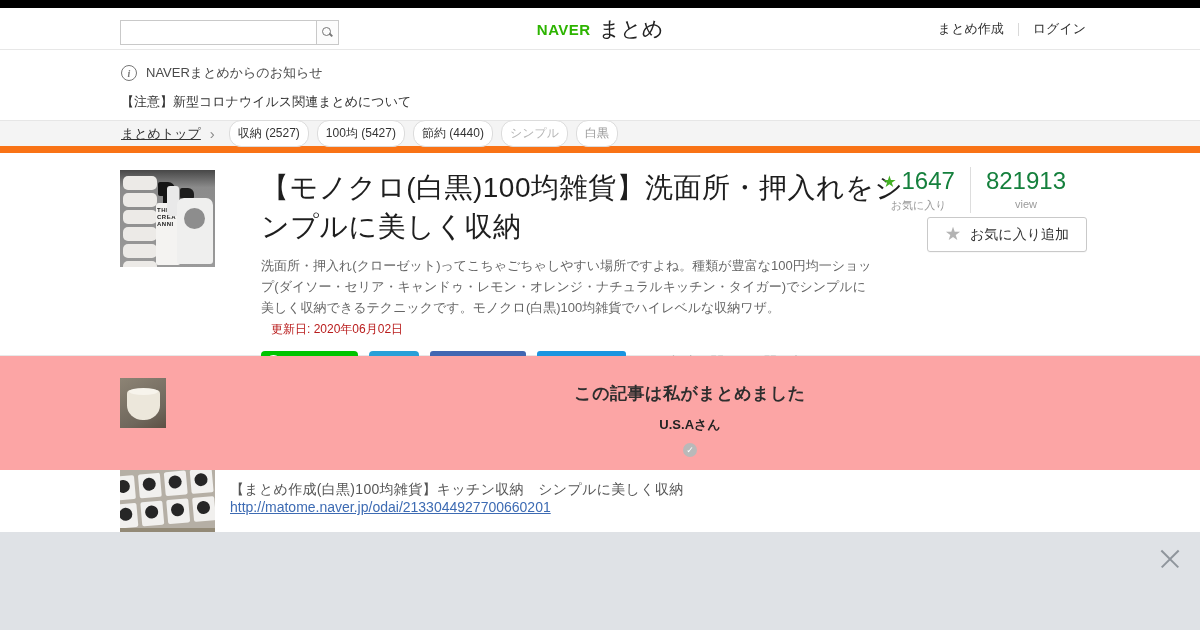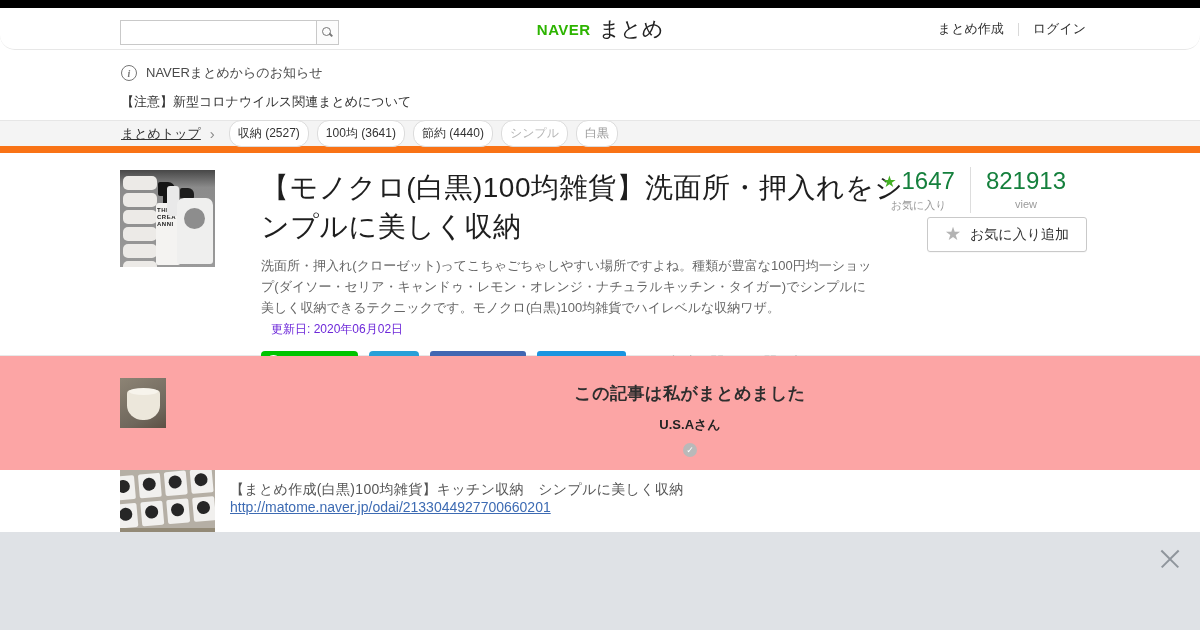--- a/index.html
+++ b/index.html
@@ -5,21 +5,21 @@
   * { margin:0; padding:0; box-sizing:border-box; }
   html,body { width:1200px; height:630px; overflow:hidden; }
   body {
     font-family:"Liberation Sans","DejaVu Sans",sans-serif;
     background:#fff; color:#333; position:relative;
   }
   
   .topbar { height:8px; background:#000; }
 
   
-  .header { height:42px; background:#fff; border-bottom:1px solid #e7e7e7; position:relative;border-radius:15px; }
+  .header { height:42px; background:#fff; border-bottom:1px solid #e7e7e7; position:relative; }
   .search-wrap { position:absolute; left:120px; top:12px; display:flex; }
   .search-input { width:196px; height:25px; border:1px solid #c9c9c9; border-right:none; background:#fff; outline:none; padding:0 6px; font-size:13px; }
   .search-btn { width:23px; height:25px; border:1px solid #c9c9c9; background:#fcfcfc; display:flex; align-items:center; justify-content:center; cursor:pointer; }
   .mag { position:relative; width:11px; height:11px; }
   .mag::before { content:""; position:absolute; left:0; top:0; width:7px; height:7px; border:1.5px solid #777; border-radius:50%; }
   .mag::after { content:""; position:absolute; left:7px; top:7px; width:4px; height:1.5px; background:#777; transform:rotate(45deg); }
   .logo { position:absolute; left:50%; transform:translateX(-50%); top:0; height:42px; display:flex; align-items:center; gap:8px; cursor:pointer; }
   .logo-naver { font-size:15px; font-weight:bold; color:#2db400; letter-spacing:.5px; }
   .logo-matome { font-size:21px; color:#222; }
   .header-links { position:absolute; right:114px; top:0; height:42px; display:flex; align-items:center; font-size:13px; color:#333; }
@@ -50,21 +50,21 @@
   .trigger1::after { content:""; position:absolute; left:5px; top:13px; width:6px; height:9px; background:#151515; }
   .trigger2 { position:absolute; left:60px; top:18px; width:14px; height:11px; background:#1d1d1d; border-radius:2px 6px 2px 2px; }
   .typo-bottle { position:absolute; left:36px; top:33px; width:24px; height:62px; background:#f4f3f1; border-radius:3px 3px 2px 2px; color:#1a1a1a; font-size:6px; font-weight:bold; line-height:7px; overflow:hidden; padding:4px 1px; letter-spacing:.5px; }
   .bucket { position:absolute; right:2px; top:28px; width:36px; height:66px; background:#efefee; border-radius:7px 7px 3px 3px; }
   .bucket::after { content:""; position:absolute; left:7px; top:10px; width:21px; height:21px; border-radius:50%; background:#8d8d8d; }
   .pump { position:absolute; right:36px; top:16px; width:12px; height:30px; background:#e9e9e9; border-radius:3px; }
 
   .at-body { margin-left:230px; padding-top:15px; width:645px; }
   .at-title { font-size:28px; line-height:39px; color:#1e1e1e; font-weight:500; letter-spacing:.5px; }
   .at-desc { margin-top:9px; font-size:13px; line-height:21px; color:#666; width:615px; }
-  .updated { color:#6d28d9; font-size:12px; margin-left:10px; white-space:nowrap;margin-top:12px; }
+  .updated { color:#b91c1c; font-size:12px; margin-left:10px; white-space:nowrap;margin-top:12px; }
   .social-row { margin-top:11px; display:flex; align-items:center; height:22px; }
   .sbtn { height:22px; display:flex; align-items:center; color:#fff; font-size:12px; cursor:pointer; white-space:nowrap; }
   .btn-line { background:#00c300; border-radius:4px; padding:0 9px 0 5px; gap:5px; margin-right:11px; }
   .line-badge { width:15px; height:15px; background:#fff; border-radius:50%; display:flex; align-items:center; justify-content:center; color:#00c300; font-size:4.5px; font-weight:bold; letter-spacing:0; }
   .btn-hatena { background:#29a0d8; border-radius:4px; padding:0 10px; gap:9px; margin-right:11px; font-size:13px; }
   .b-mark { font-weight:bold; }
   .btn-fb { background:#4267b2; border-radius:3px; padding:0 9px; gap:6px; margin-right:11px; }
   .btn-tw { background:#1b95e0; border-radius:3px; padding:0 10px; gap:6px; }
   .contact-link { font-size:13px; color:#9b9b9b; margin-left:19px; cursor:pointer; }
 
@@ -138,21 +138,21 @@
     <span>NAVERまとめからのお知らせ</span>
   </div>
   <div class="notice-item">【注意】新型コロナウイルス関連まとめについて</div>
 </section>
 
 <nav class="crumbbar">
   <span class="crumb-root">まとめトップ</span>
   <span class="crumb-chev">›</span>
   <div class="chips">
     <span class="chip">収納 (2527)</span>
-    <span class="chip">100均 (3641)</span>
+    <span class="chip">100均 (5427)</span>
     <span class="chip">節約 (4440)</span>
     <span class="chip dim1">シンプル</span>
     <span class="chip dim2">白黒</span>
   </div>
 </nav>
 
 <section class="article-head">
   <div class="at-thumb">
     <div class="towels">
         <div></div>

